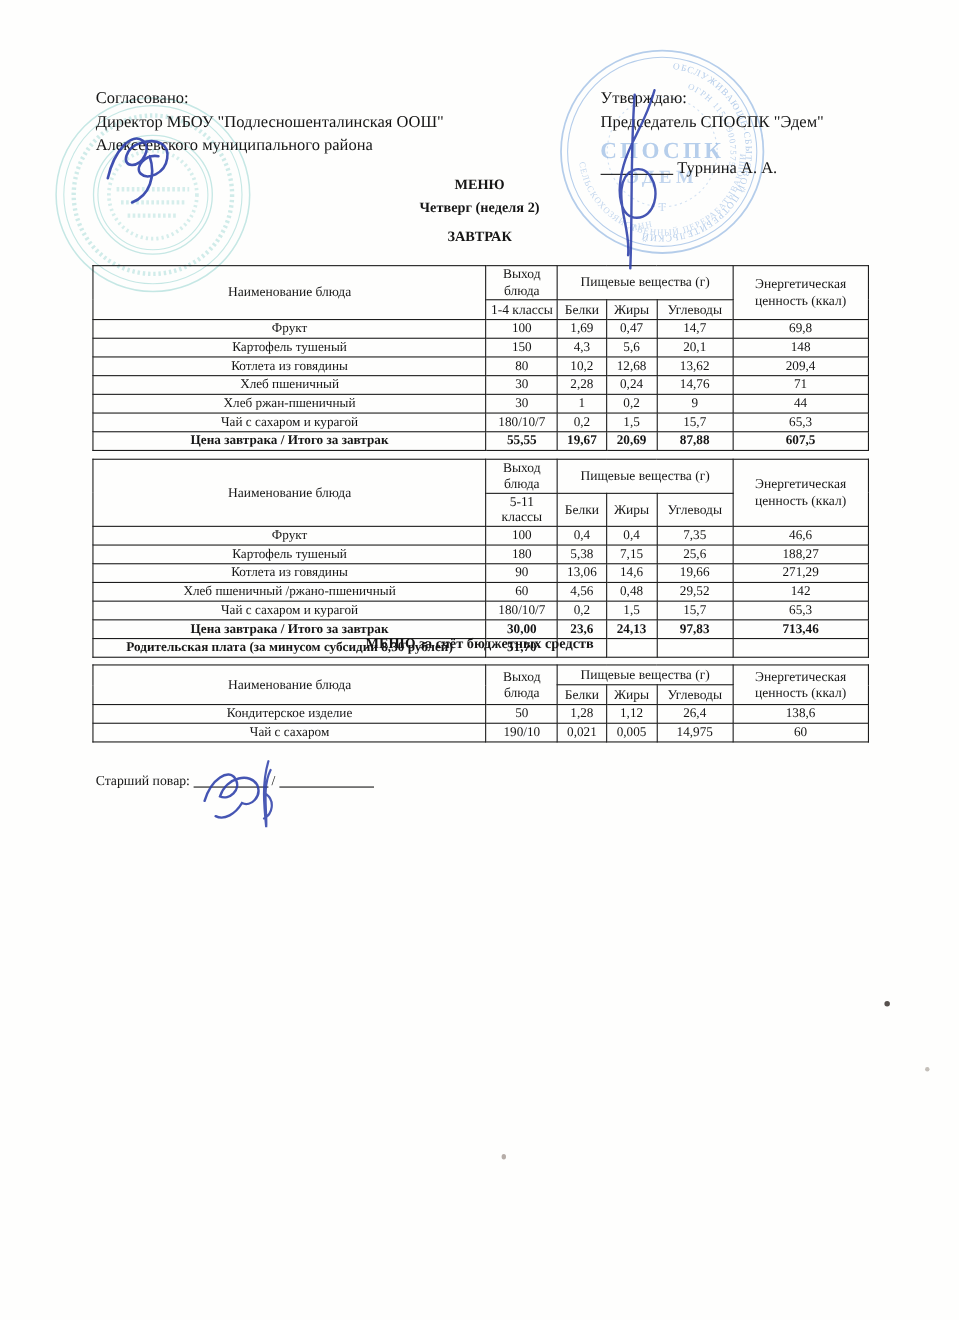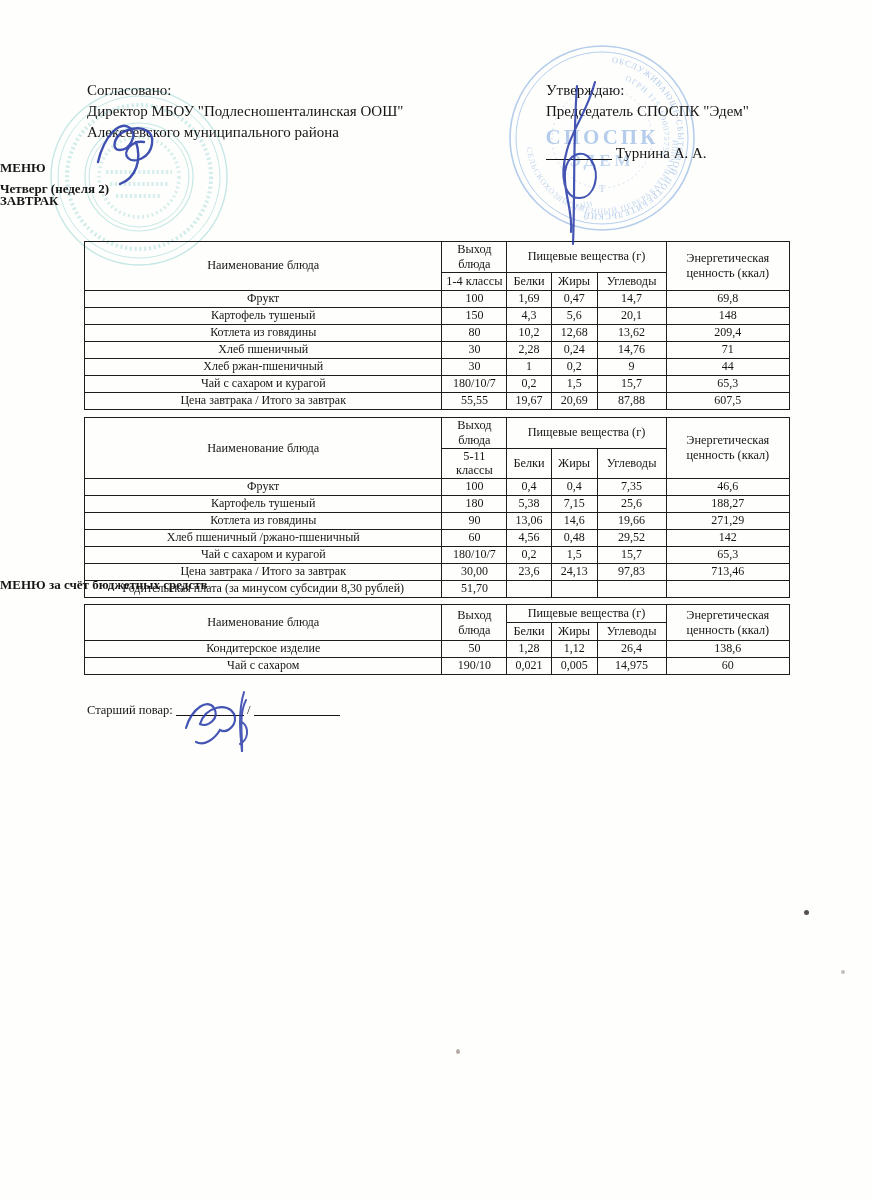--- a/index.html
+++ b/index.html
@@ -7,34 +7,34 @@
     width:872px;height:1200px;position:relative;overflow:hidden;
     background:#fefefd;
     font-family:"Liberation Serif","DejaVu Serif",serif;
     color:#161616;
   }
   .abs{position:absolute}
   
   .approval{font-size:15px;line-height:21px;white-space:nowrap;z-index:2}
   .uline{display:inline-block;border-bottom:1px solid #161616;height:13px;vertical-align:-2px}
   
-  .ctitle{left:0;width:872px;text-align:left;font-weight:bold;font-size:13px;z-index:2}
+  .ctitle{left:0;width:872px;text-align:center;font-weight:bold;font-size:13px;z-index:2}
   
   table.menu{
     position:absolute;left:84px;width:706px;border-collapse:collapse;
     table-layout:fixed;font-size:12px;background:transparent;z-index:2;
   }
   table.menu th,table.menu td{
     border:1px solid #1d1d1d;padding:0 3px;line-height:1.15;
     font-weight:normal;text-align:center;overflow:hidden;
   }
   table.menu thead th{font-size:12.3px;height:17px;line-height:1.2}
   table.menu td{height:16px;white-space:nowrap}
   td.name{text-align:left;padding-left:5px}
-  tr.total td{font-weight:normal}
+  tr.total td{font-weight:bold}
   tr.total-center td.name{text-align:center}
   th.bold{font-weight:bold}
   
   .footer{font-size:12.5px;line-height:20px;white-space:nowrap;z-index:2}
   
   svg{display:block}
   .stamp{z-index:1;pointer-events:none}
   .sig{z-index:3;pointer-events:none}
   .speck{position:absolute;border-radius:50%;z-index:1}
   .speck1{left:804px;top:910px;width:5px;height:5px;background:#3a332f;opacity:.85}
@@ -103,21 +103,21 @@
 <svg class="abs sig" style="left:90px;top:112px" width="120" height="80" viewBox="0 0 120 80">
   <path d="M8 50 C14 24 30 8 40 16 C48 22 40 38 30 38 C20 38 24 22 38 18 C54 13 64 20 62 32 C60 46 44 52 38 46 C32 40 42 28 54 30 M46 30 C52 48 46 66 30 72" fill="none" stroke="#2b3da8" stroke-width="2.4" stroke-linecap="round" opacity="0.9"></path>
 </svg>
 
 <svg class="abs sig" style="left:543px;top:76px" width="90" height="180" viewBox="0 0 90 180">
   <path d="M52 6 C44 36 30 52 24 74 C16 102 22 122 36 122 C52 122 58 98 48 84 C40 72 24 78 22 96 C20 116 30 134 28 156 M34 10 C30 60 32 120 30 168" fill="none" stroke="#2b3da8" stroke-width="2.2" stroke-linecap="round" opacity="0.88"></path>
 </svg>
 
 <div class="abs ctitle" style="top:160px">МЕНЮ</div>
 <div class="abs ctitle" style="top:181px">Четверг (неделя 2)</div>
-<div class="abs ctitle" style="top:193px">ЗАВТРАК</div>
+<div class="abs ctitle" style="top:207px">ЗАВТРАК</div>
 
 <table class="menu" style="top:241px">
   <colgroup>
       <col style="width:50.7%">
       <col style="width:9.2%">
       <col style="width:6.3%">
       <col style="width:6.5%">
       <col style="width:9.8%">
       <col style="width:17.5%">
     </colgroup>

